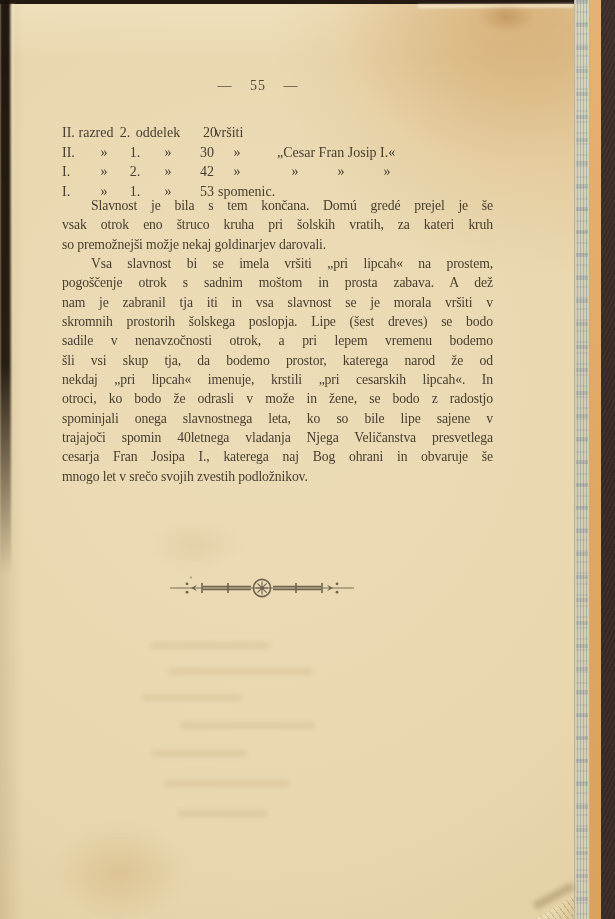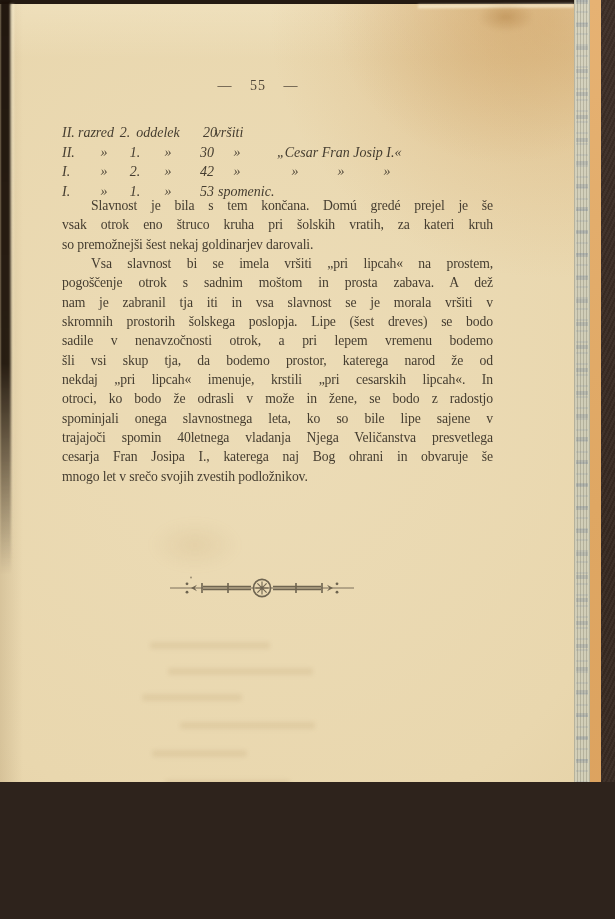--- a/index.html
+++ b/index.html
@@ -1,19 +1,19 @@
 <!DOCTYPE html>
 <html><head>
 <meta charset="utf-8">
 <style>
   html,body{margin:0;padding:0;}
   body{width:615px;height:919px;overflow:hidden;background:#2e231c;}
   *{box-sizing:border-box;}
 
-  .scan{position:relative;width:615px;height:782px;overflow:hidden;
+  .scan{position:relative;width:615px;height:919px;overflow:hidden;
         font-family:"Liberation Serif","DejaVu Serif",serif;}
 
   
   .page{position:absolute;left:0;top:4px;width:574px;height:915px;
     background:
       radial-gradient(70% 40% at 96% 2%, rgba(205,150,82,0.38), rgba(205,150,82,0) 70%),
       radial-gradient(40% 22% at 88% 1%, rgba(188,132,62,0.30), rgba(188,132,62,0) 75%),
       linear-gradient(to bottom, rgba(255,248,226,0.25) 0%, rgba(255,248,226,0) 6%),
       linear-gradient(to right, rgba(120,90,50,0.16) 0%, rgba(120,90,50,0) 4%),
       radial-gradient(135% 95% at 45% 42%, #ecdcb7 0%, #e9d7ae 52%, #e2cda0 82%, #d9c190 100%);
@@ -66,21 +66,21 @@
   
   .ghost{position:absolute;height:7px;border-radius:3px;
     background:rgba(172,142,96,0.16);filter:blur(2px);}
 
   
   .ink{color:#453d30;}
   .page-number{position:absolute;left:62px;top:78px;width:392px;height:18px;
     text-align:center;font-size:14px;letter-spacing:1px;word-spacing:13px;
     color:#514739;}
 
-  .list{position:absolute;left:62px;top:123px;width:436px;font-style:italic;}
+  .list{position:absolute;left:62px;top:123px;width:436px;}
   .lrow{position:relative;height:19.6px;line-height:19.6px;font-size:14px;}
   .tok{position:absolute;white-space:nowrap;}
   .tok.c{transform:translateX(-50%);}
 
   .paras{position:absolute;left:62px;top:196px;width:431px;
     font-size:13.7px;letter-spacing:-0.12px;}
   .textline{display:block;height:19.35px;line-height:19.35px;white-space:nowrap;
     text-align:justify;text-align-last:justify;}
   .textline.first{text-indent:29px;}
   .textline.plast{text-align-last:left;}
@@ -159,21 +159,21 @@
       <span class="tok c" style="left:73px">1.</span>
       <span class="tok c" style="left:106px">»</span>
       <span class="tok c" style="left:145px">53</span>
       <span class="tok" style="left:156px">spomenic.</span>
     </div>
   </div>
 
   <div class="paras ink">
     <div class="textline first">Slavnost je bila s tem končana. Domú gredé prejel je še</div>
     <div class="textline">vsak otrok eno štruco kruha pri šolskih vratih, za kateri kruh</div>
-    <div class="textline plast">so premožnejši šest nekaj goldinarjev darovali.</div>
+    <div class="textline plast">so premožnejši možje nekaj goldinarjev darovali.</div>
     <div class="textline first">Vsa slavnost bi se imela vršiti „pri lipcah« na prostem,</div>
     <div class="textline">pogoščenje otrok s sadnim moštom in prosta zabava. A dež</div>
     <div class="textline">nam je zabranil tja iti in vsa slavnost se je morala vršiti v</div>
     <div class="textline">skromnih prostorih šolskega poslopja. Lipe (šest dreves) se bodo</div>
     <div class="textline">sadile v nenavzočnosti otrok, a pri lepem vremenu bodemo</div>
     <div class="textline">šli vsi skup tja, da bodemo prostor, katerega narod že od</div>
     <div class="textline">nekdaj „pri lipcah« imenuje, krstili „pri cesarskih lipcah«. In</div>
     <div class="textline">otroci, ko bodo že odrasli v može in žene, se bodo z radostjo</div>
     <div class="textline">spominjali onega slavnostnega leta, ko so bile lipe sajene v</div>
     <div class="textline">trajajoči spomin 40letnega vladanja Njega Veličanstva presvetlega</div>

